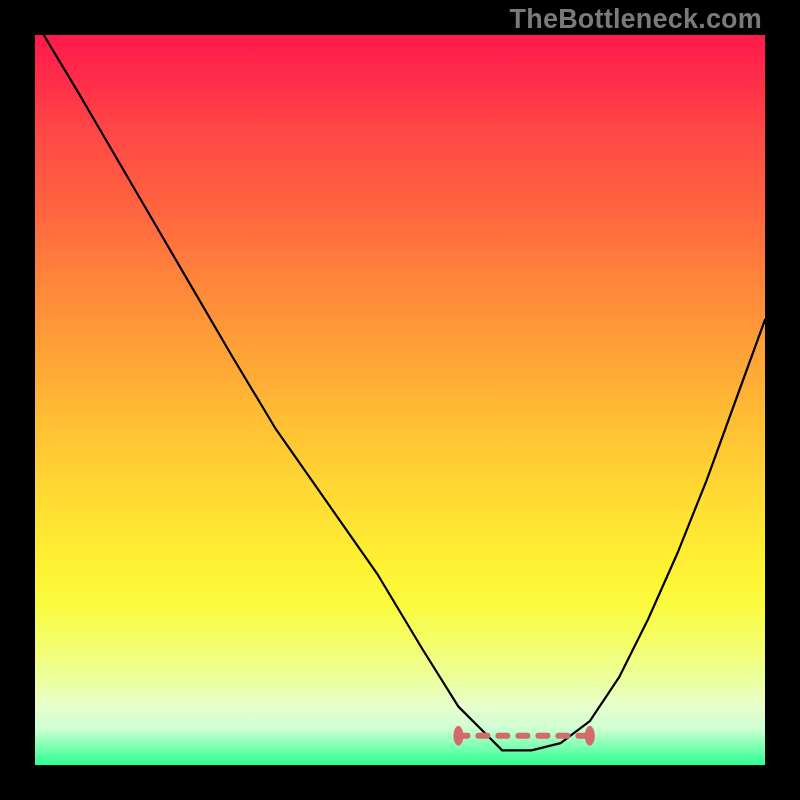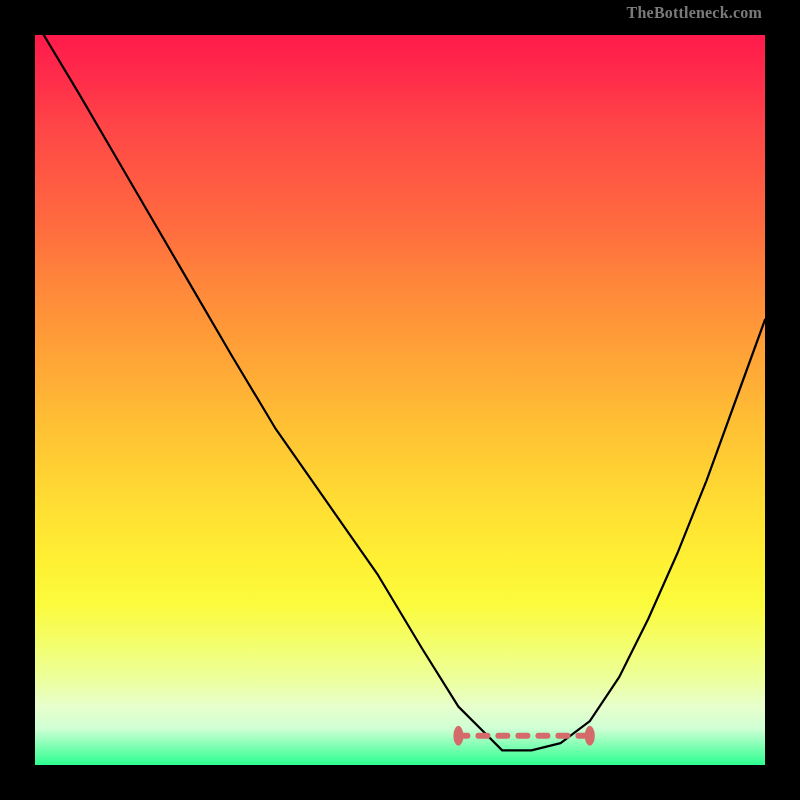--- a/index.html
+++ b/index.html
@@ -46,22 +46,22 @@
       #cfffd4 95%,
       #7dffb2 97.5%,
       #2bff8f 100%
     );
     overflow: hidden;
   }
   .watermark {
     position: absolute;
     top: 4px;
     right: 38px;
-    font-family: Liberation Serif, serif;
-    font-size: 16px;
+    font-family: Liberation Sans, sans-serif;
+    font-size: 27px;
     font-weight: 600;
     color: #7a7a7a;
     letter-spacing: 0.2px;
     user-select: none;
   }
   svg.curve {
     position: absolute;
     left: 0;
     top: 0;
     width: 730px;

